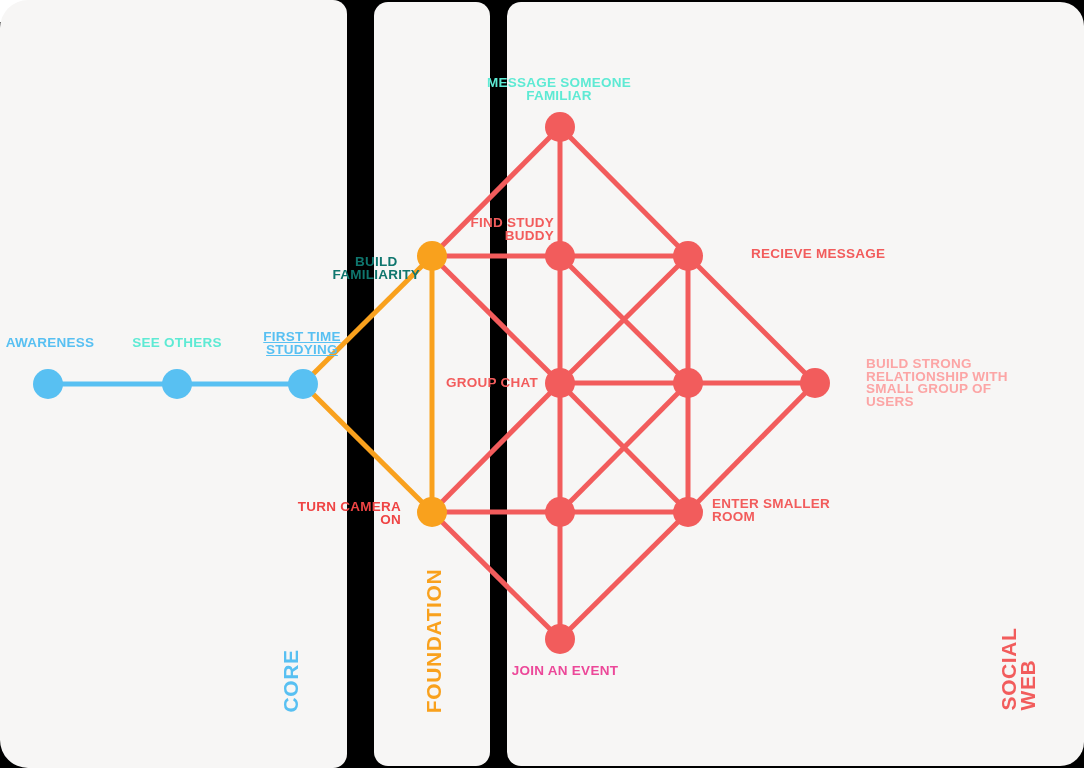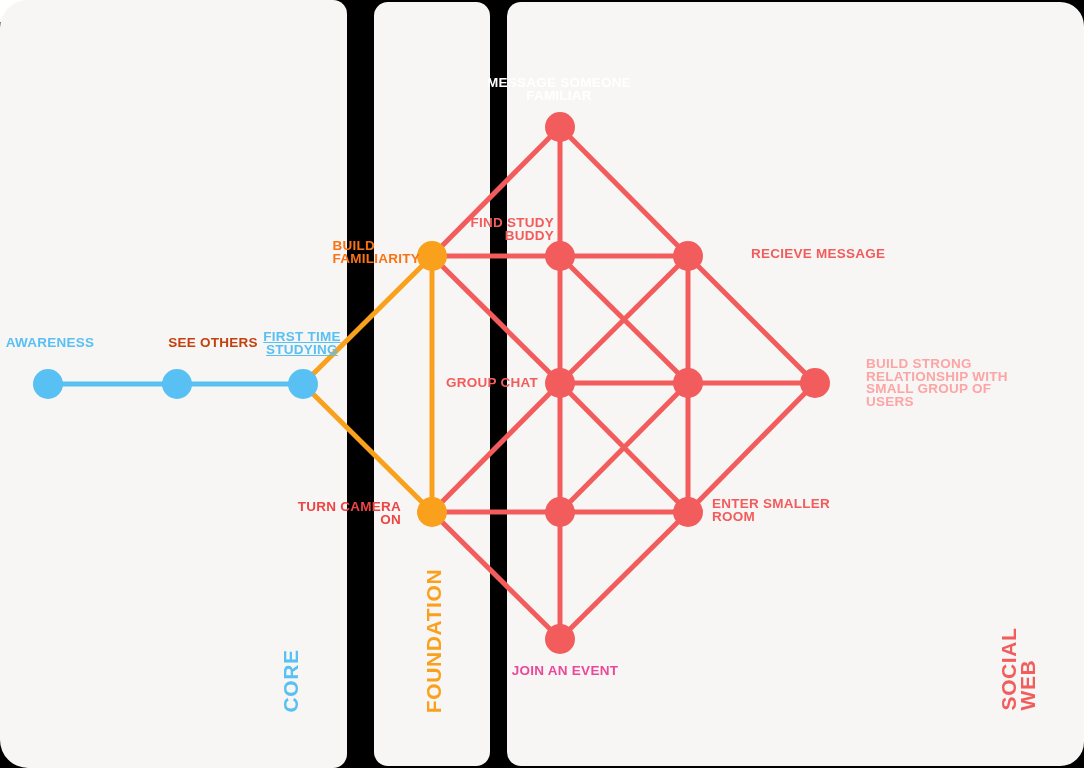--- a/index.html
+++ b/index.html
@@ -81,36 +81,36 @@
       <circle cx="688" cy="383" r="15" fill="#F25C5C"></circle>
       <circle cx="815" cy="383" r="15" fill="#F25C5C"></circle>
       <circle cx="560" cy="512" r="15" fill="#F25C5C"></circle>
       <circle cx="688" cy="512" r="15" fill="#F25C5C"></circle>
       <circle cx="560" cy="639" r="15" fill="#F25C5C"></circle>
     </svg>
   <div class="labels" id="labels">
       <div class="node-label" style="color: rgb(88, 192, 242); top: 337px; left: 50px; transform: translateX(-50%); text-align: left;">
         <div>AWARENESS</div>
       </div>
-      <div class="node-label" style="color: #c2410c; top: 337px; left: 177px; transform: translateX(-50%); text-align: left; margin-left: 36px;">
+      <div class="node-label" style="color: #5eead4; top: 337px; left: 177px; transform: translateX(-50%); text-align: left;">
         <div>SEE OTHERS</div>
       </div>
       <div class="node-label" style="color: rgb(88, 192, 242); top: 331px; left: 302px; transform: translateX(-50%); text-align: center; text-decoration: underline;">
         <div>FIRST TIME</div>
         <div>STUDYING</div>
       </div>
-      <div class="node-label" style="color: #f97316; top: 240px; right: 664px; text-align: left;">
+      <div class="node-label" style="color: #0f766e; top: 256px; right: 664px; text-align: center;">
         <div>BUILD</div>
         <div>FAMILIARITY</div>
       </div>
       <div class="node-label" style="color: #ef4444; top: 501px; right: 683px; text-align: right;">
         <div>TURN CAMERA</div>
         <div>ON</div>
       </div>
-      <div class="node-label" style="color: #ffffff; top: 77px; left: 559px; transform: translateX(-50%); text-align: center;">
+      <div class="node-label" style="color: #5eead4; top: 77px; left: 559px; transform: translateX(-50%); text-align: center;">
         <div>MESSAGE SOMEONE</div>
         <div>FAMILIAR</div>
       </div>
       <div class="node-label" style="color: rgb(242, 92, 92); top: 217px; right: 530px; text-align: right; margin-left: 32px;">
         <div>FIND STUDY</div>
         <div>BUDDY</div>
       </div>
       <div class="node-label" style="color: rgb(242, 92, 92); top: 248px; left: 712px; text-align: left; padding-left: 39px;">
         <div>RECIEVE MESSAGE</div>
       </div>

